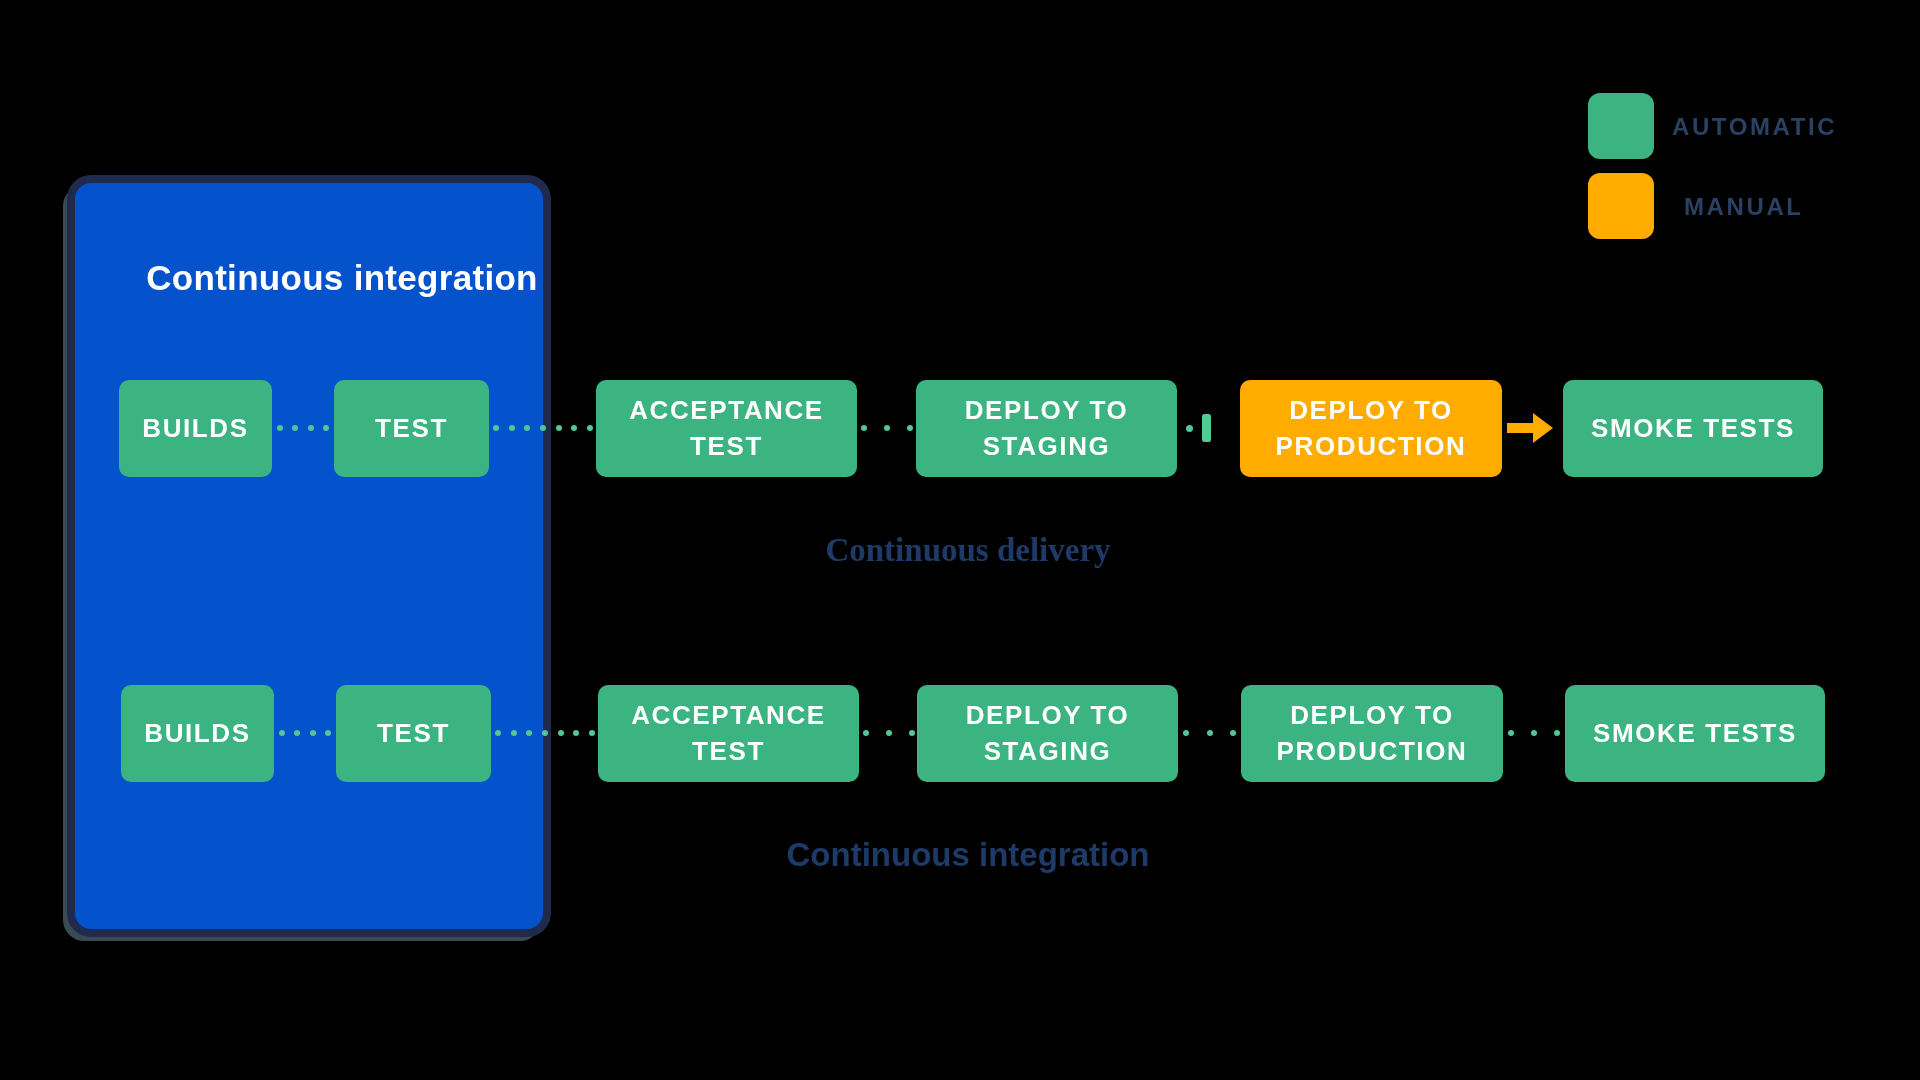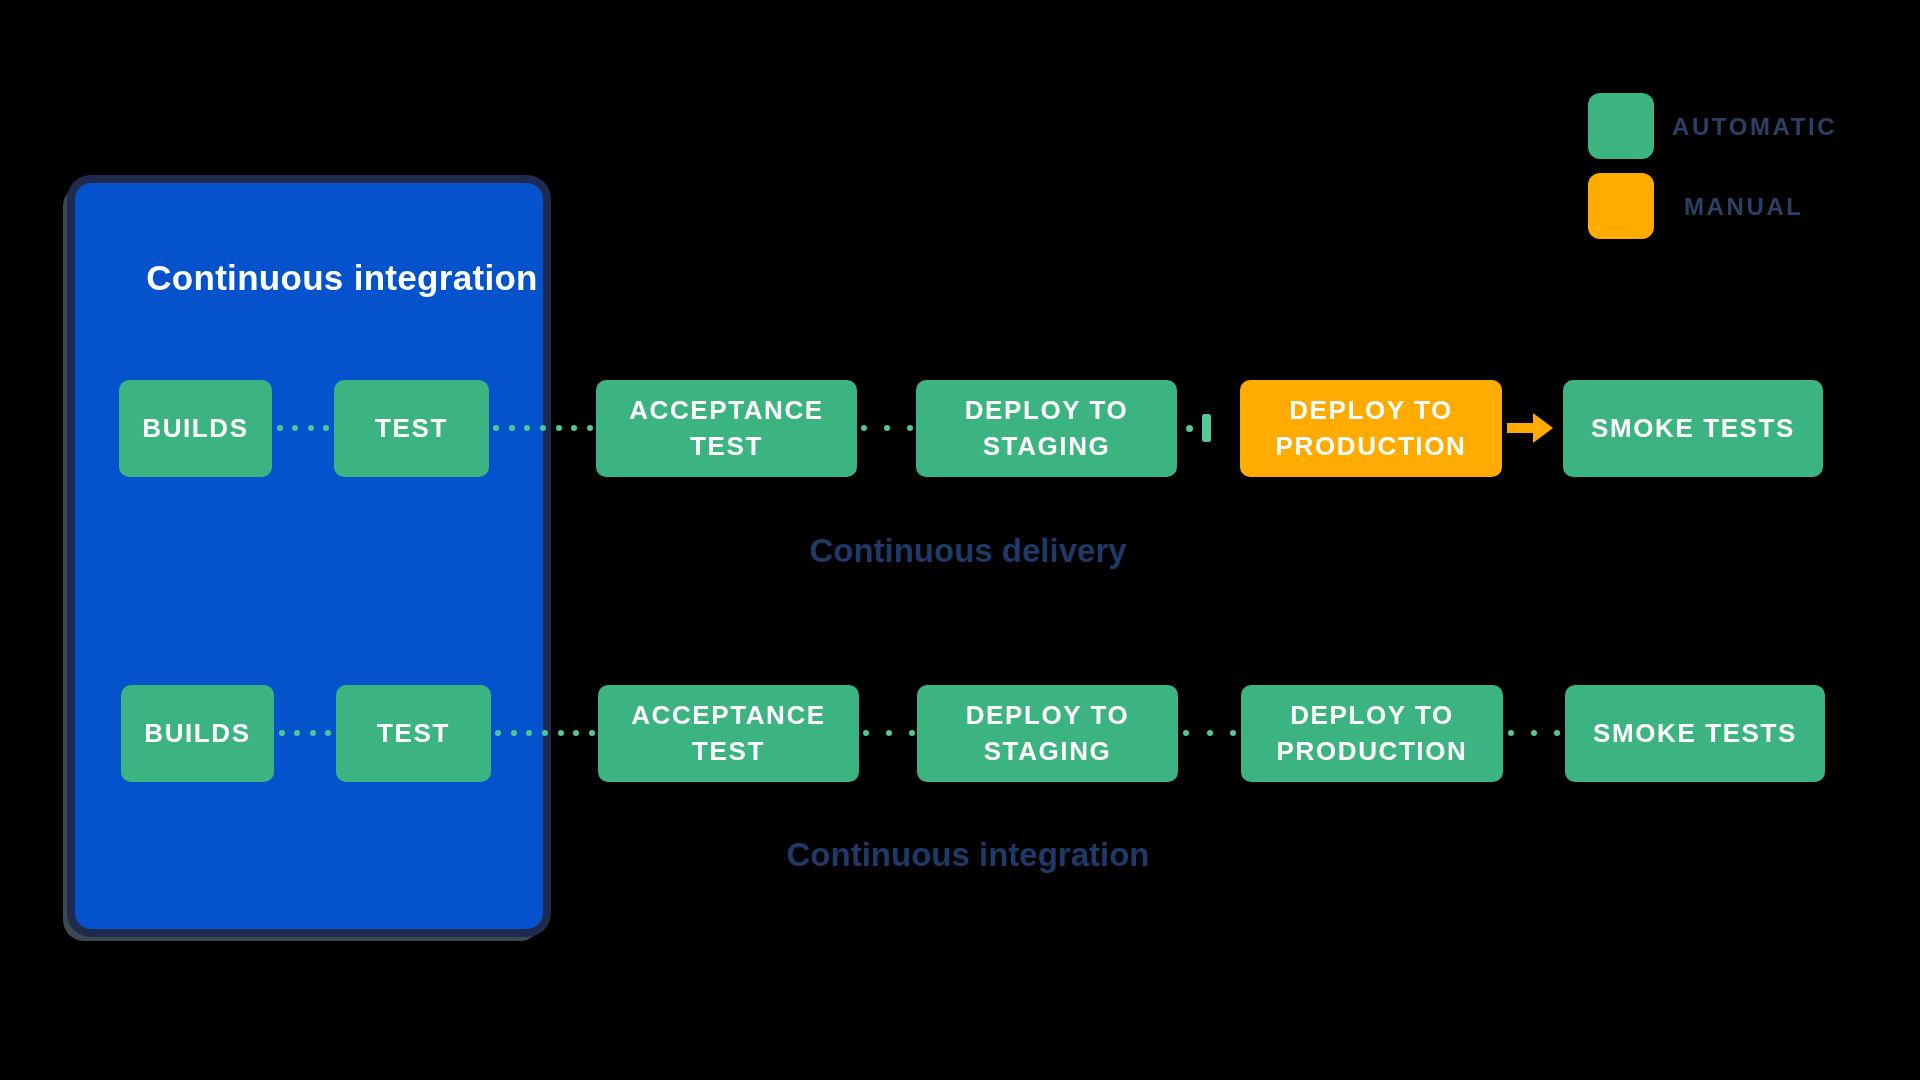--- a/index.html
+++ b/index.html
@@ -125,21 +125,21 @@
 <div class="abs stage manual" style="left:1240px; top:380px; width:262px;">
   <span>DEPLOY TO PRODUCTION</span>
 </div>
 <svg class="abs" style="left:1507px; top:412px;" width="46" height="32" viewBox="0 0 46 32">
   <rect x="0" y="11" width="27" height="10" fill="#FFAB00"></rect>
   <polygon points="26,1 46,16 26,31" fill="#FFAB00"></polygon>
 </svg>
 <div class="abs stage automatic" style="left:1563px; top:380px; width:260px;">
   <span>SMOKE TESTS</span>
 </div>
-<div class="abs row-label" style="top:532px;">Continuous delivery</div>
+<div class="abs row-label" style="top:532px;font-family:Liberation Serif, serif;">Continuous delivery</div>
 
 <div class="abs stage automatic" style="left:121px; top:685px; width:153px;">
   <span>BUILDS</span>
 </div>
 <div class="abs dots" style="left:279px; top:729px; width:52px;">
   <i class="dot"></i>
     <i class="dot"></i>
     <i class="dot"></i>
     <i class="dot"></i>
 </div>

